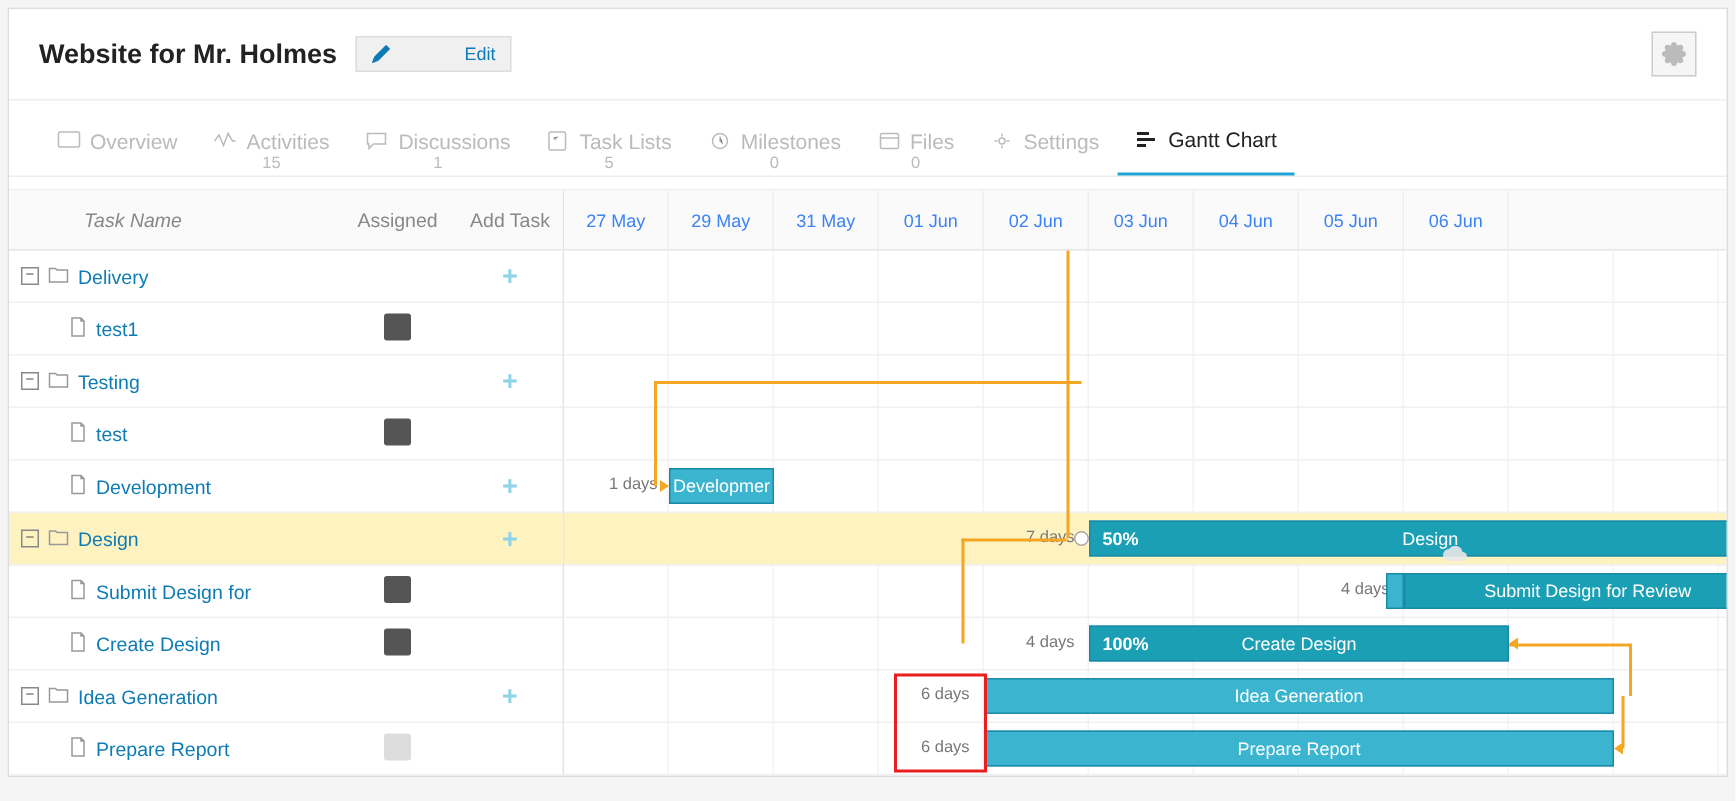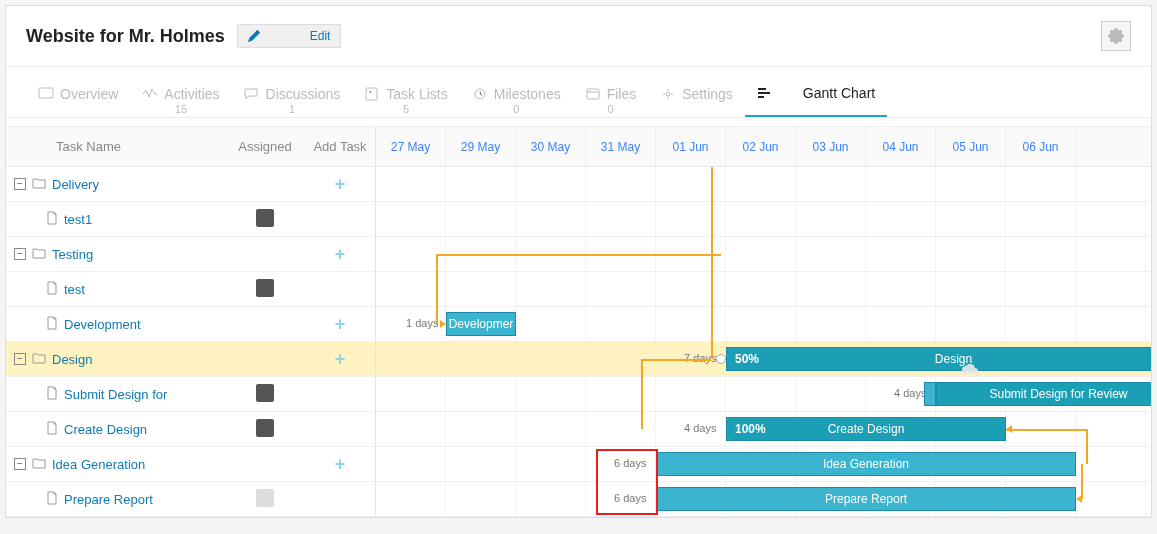--- a/index.html
+++ b/index.html
@@ -7,27 +7,27 @@
 .container { width: 1147px; background: #fff; border: 1px solid #ddd; }
 .header { display: flex; align-items: center; padding: 15px 20px; border-bottom: 1px solid #eee; }
 .page-title { font-size: 18px; font-weight: bold; color: #222; margin-right: 12px; }
 .edit-btn { display: inline-flex; align-items: center; background: #f0f0f0; border: 1px solid #ddd; padding: 4px 10px; font-size: 12px; color: #0d7bb5; cursor: pointer; gap: 46px; }
 .edit-btn svg { margin-right: 4px; }
 .header-spacer { flex: 1; }
 .search-input { width: 170px; padding: 6px 10px; border: 1px solid #ccc; font-size: 13px; }
 .gear-btn { width: 30px; height: 30px; margin-left: 10px; border: 1px solid #ccc; background: #f5f5f5; display: flex; align-items: center; justify-content: center; cursor: pointer; color: #bbb; }
 .tabs { display: flex; padding: 0 20px; border-bottom: 1px solid #eee; }
 .tab { display: flex; align-items: center; padding: 18px 12px 14px; color: #bbb; cursor: pointer; position: relative; font-size: 14px; }
-.tab.active { color: #222; border-bottom: 2px solid #1fa3d4; gap: 24px; }
+.tab.active { color: #222; border-bottom: 2px solid #1fa3d4; }
 .tab svg { margin-right: 6px; }
 .tab .count { position: absolute; bottom: 2px; left: 50%; transform: translateX(-50%); font-size: 11px; color: #bbb; }
 .gantt-wrap { display: flex; border-top: 1px solid #eee; margin-top: 8px; position: relative; }
 .task-panel { width: 370px; border-right: 1px solid #e5e5e5; flex-shrink: 0; }
 .tp-header { display: flex; border-bottom: 1px solid #e5e5e5; height: 40px; align-items: center; color: #888; background: #fafafa; }
-.tp-col-name { flex: 1; padding-left: 50px; }
+.tp-col-name { flex: 1; padding-left: 50px; font-style: italic; }
 .tp-col-assigned { width: 80px; text-align: center; }
 .tp-col-add { width: 70px; text-align: center; }
 .task-row { display: flex; align-items: center; height: 35px; border-bottom: 1px solid #f0f0f0; }
 .task-row.highlight { background: #fef3c0; }
 .tr-name { flex: 1; display: flex; align-items: center; color: #0d7bb5; cursor: pointer; }
 .tr-assigned { width: 80px; text-align: center; }
 .tr-add { width: 70px; text-align: center; }
 .toggle { width: 12px; height: 12px; border: 1px solid #888; display: inline-flex; align-items: center; justify-content: center; font-size: 10px; color: #555; margin: 0 6px 0 8px; cursor: pointer; line-height: 1; }
 .indent0 .toggle { margin-left: 8px; }
 .folder-icon, .page-icon { display: inline-block; margin-right: 6px; color: #999; }
@@ -251,21 +251,20 @@
             <div class="tr-assigned"><span class="avatar blank"></span></div>
             <div class="tr-add"></div>
           </div>
         </div>
     </div>
 
     <div class="timeline">
       <div class="tl-header" id="tl-header">
           <div class="tl-col">27 May</div>
           <div class="tl-col">29 May</div>
-          <div class="tl-col">30 May</div>
           <div class="tl-col">31 May</div>
           <div class="tl-col">01 Jun</div>
           <div class="tl-col">02 Jun</div>
           <div class="tl-col">03 Jun</div>
           <div class="tl-col">04 Jun</div>
           <div class="tl-col">05 Jun</div>
           <div class="tl-col">06 Jun</div>
         </div>
       <div class="tl-body" id="tl-body">
         <div class="tl-grid" id="tl-grid" style="height: 350px;">

